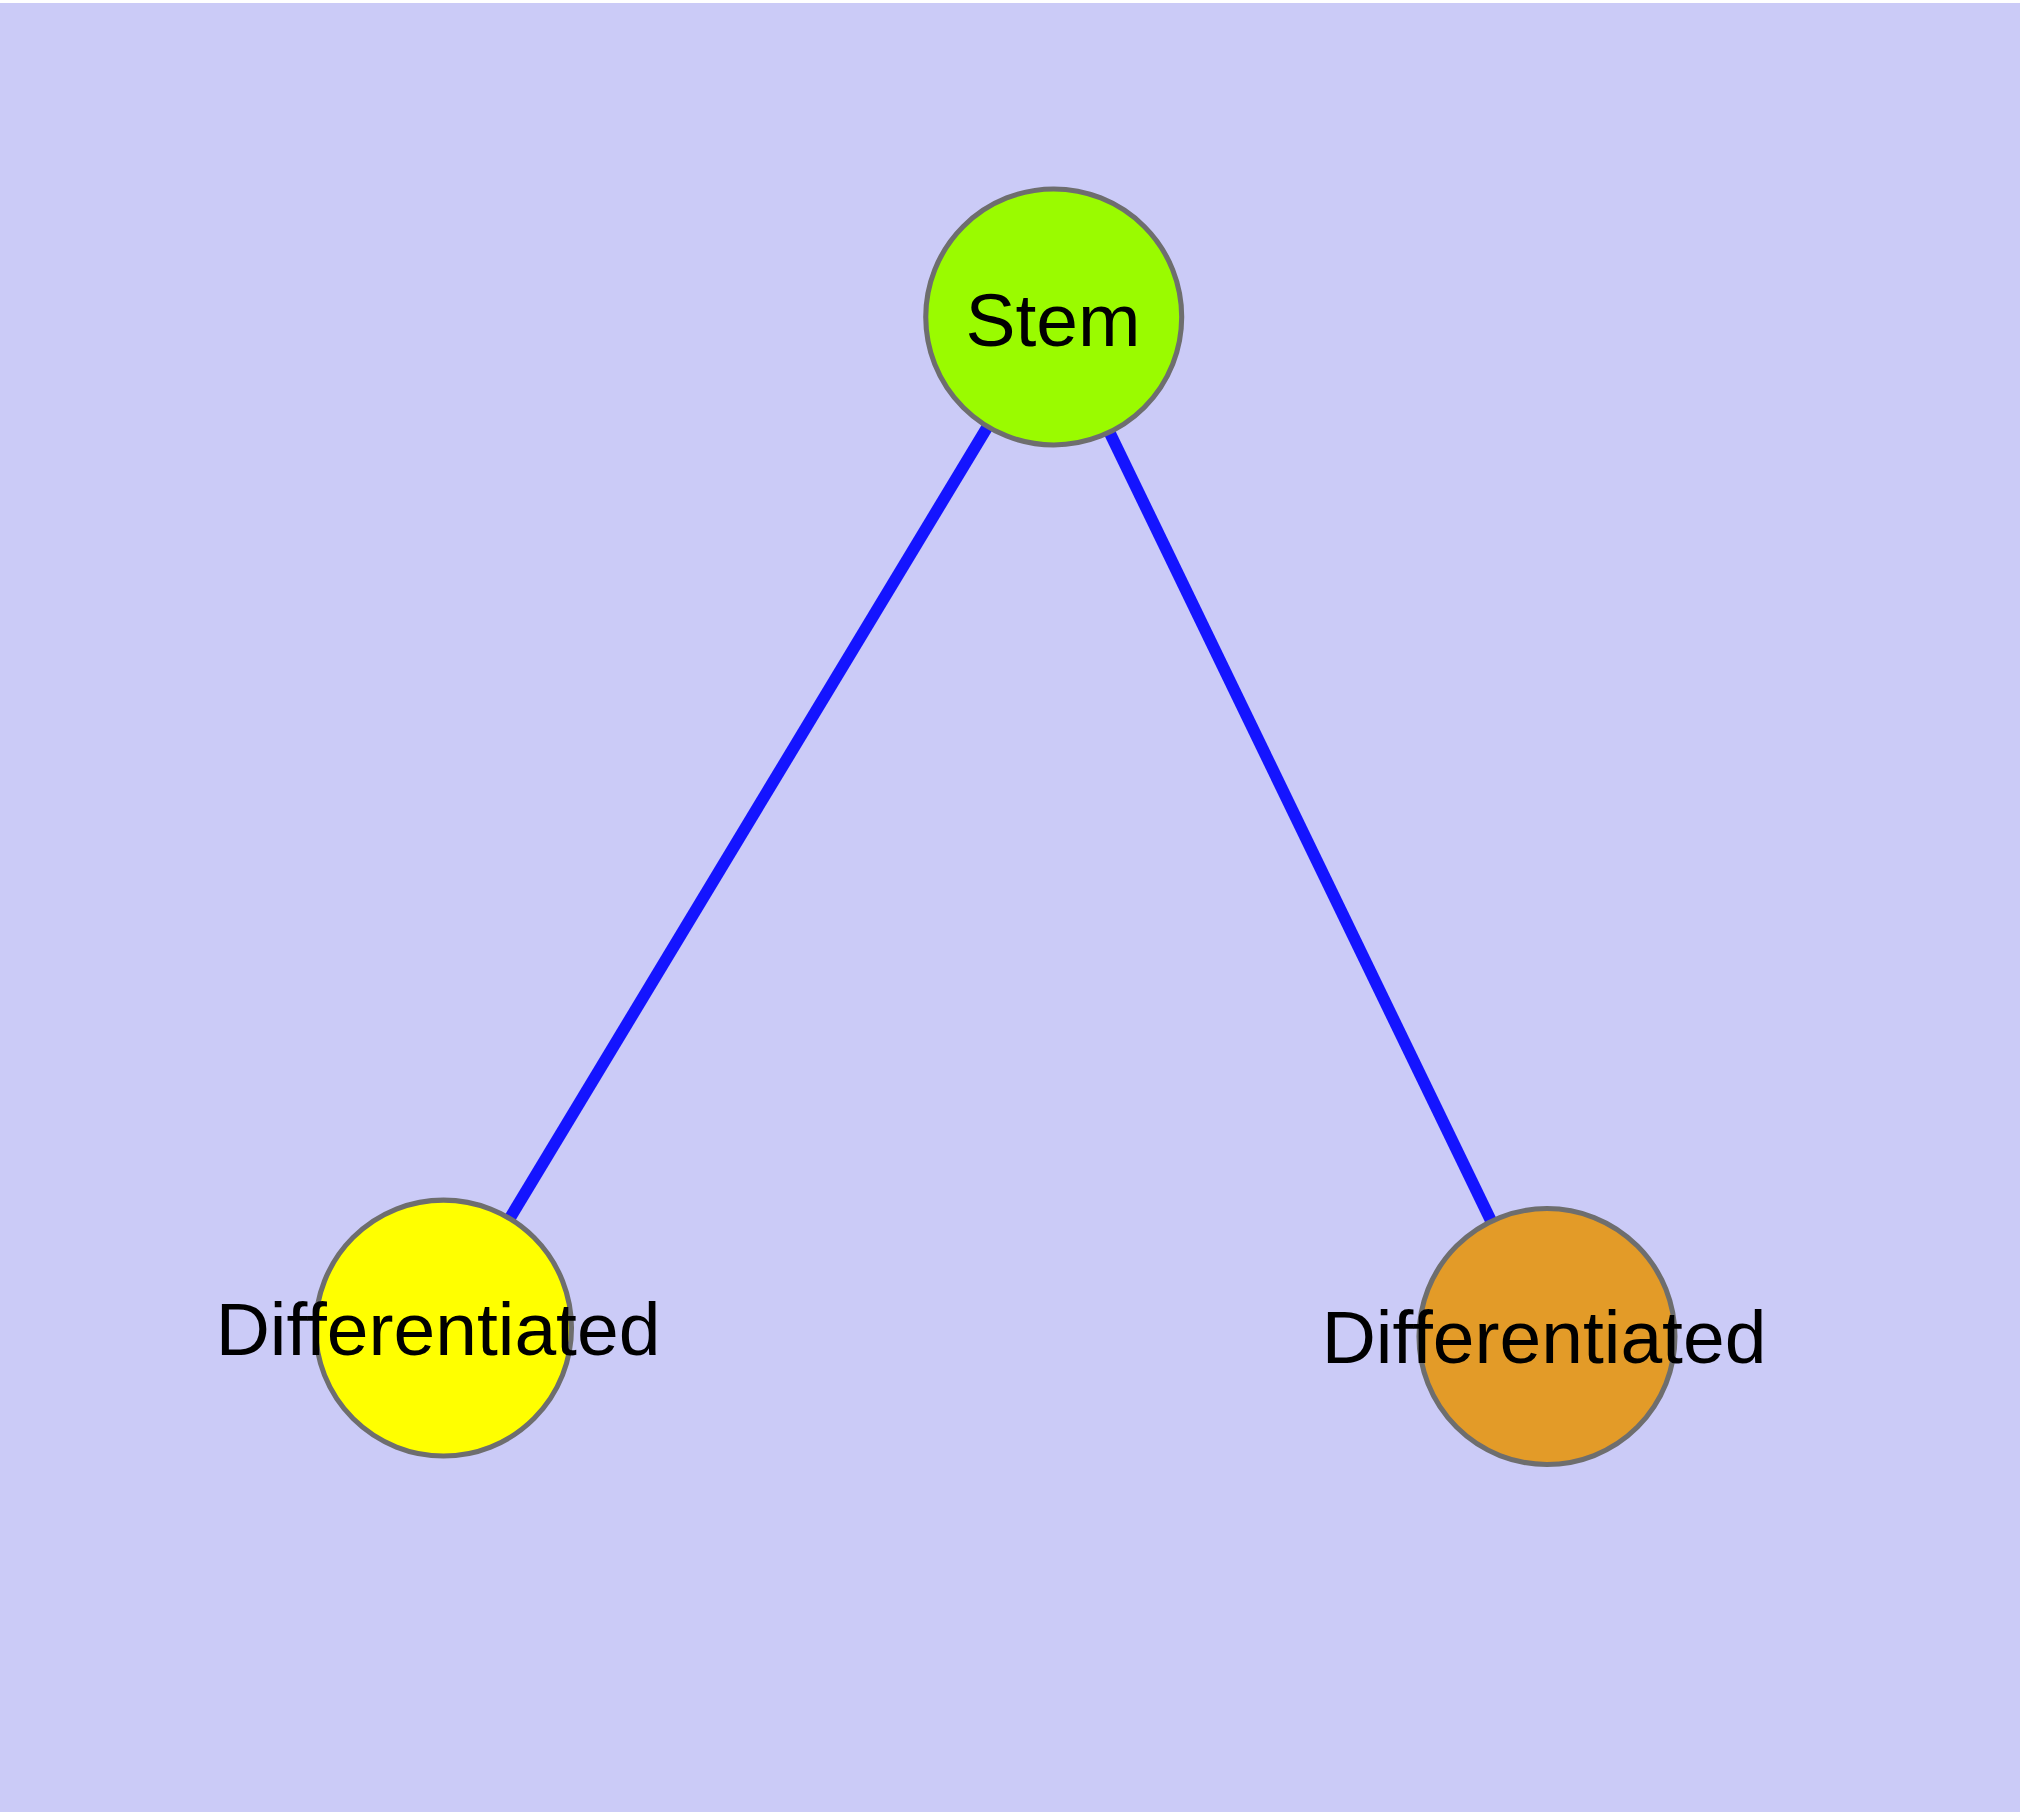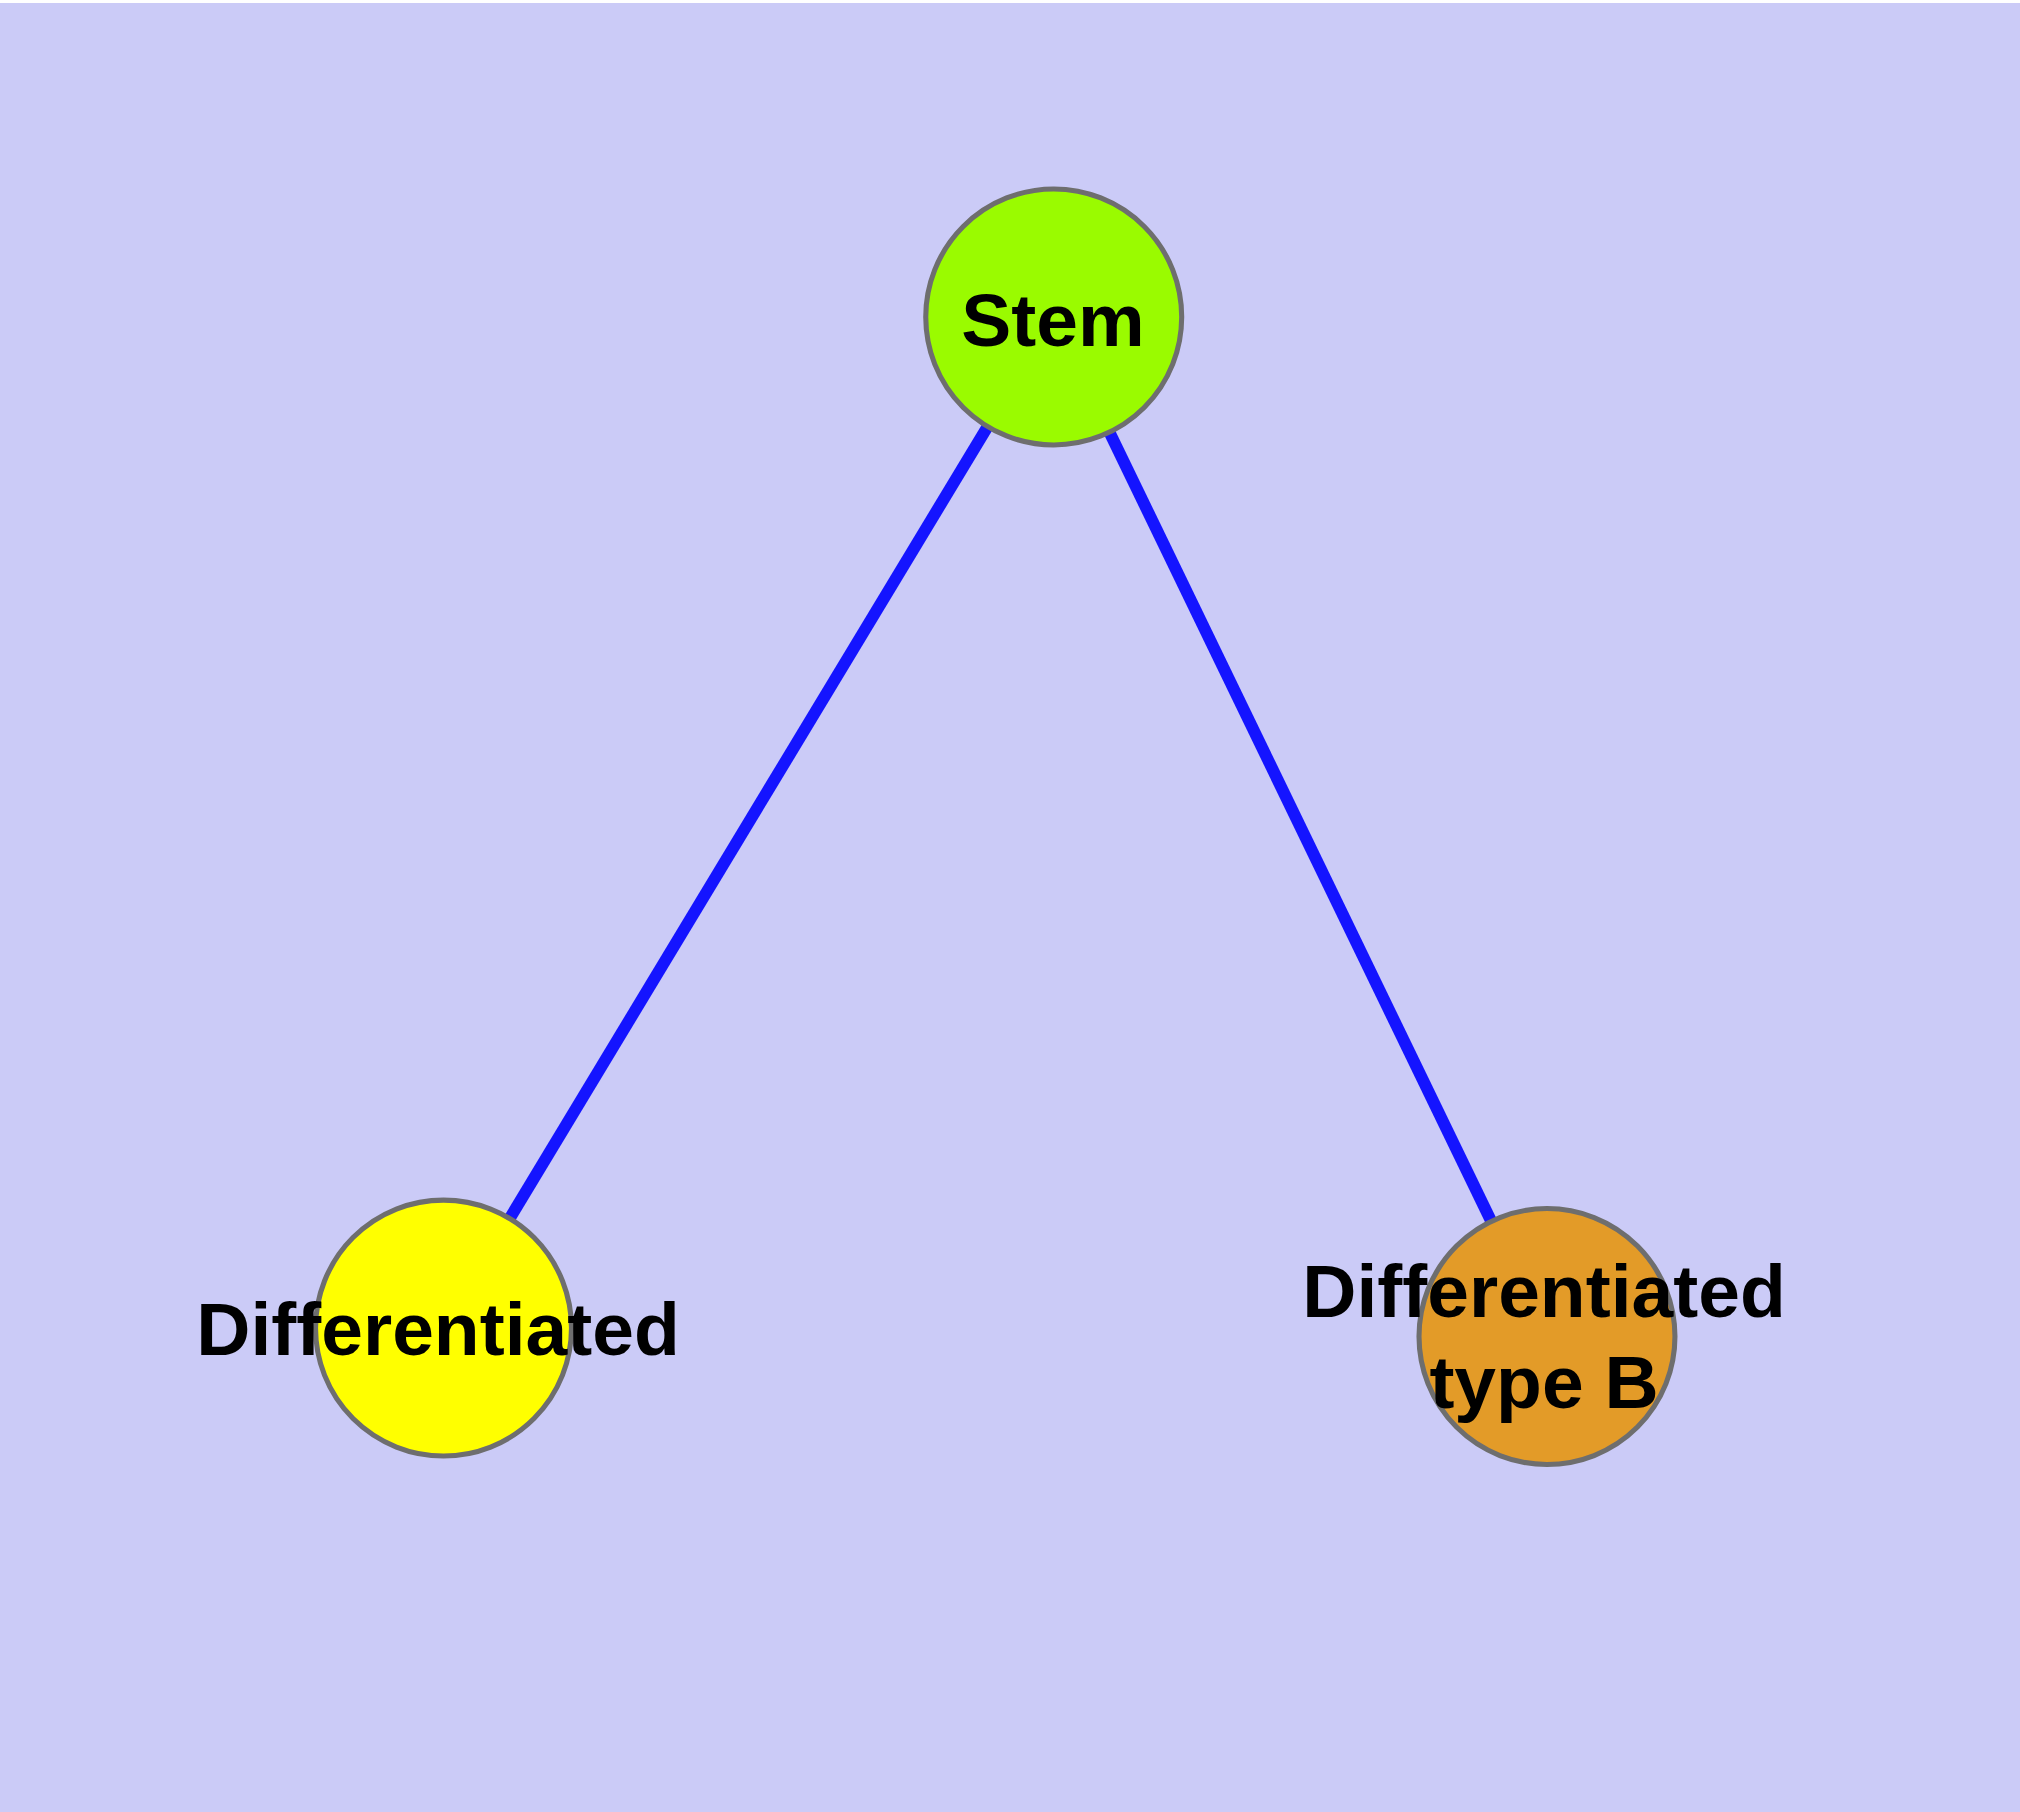--- a/index.html
+++ b/index.html
@@ -37,21 +37,21 @@
   }
   .node {
     stroke: #6E6E6E;
     stroke-width: 6px;
   }
   .label {
     position: absolute;
     transform: translate(-50%, -50%);
     text-align: center;
     color: #000000;
-    font-weight: bold;
+    font-weight: normal;
     font-size: 75px;
     line-height: 91px;
     white-space: nowrap;
     pointer-events: none;
   }
   .label .line {
     display: block;
   }
 </style>
 </head>
@@ -74,17 +74,16 @@
   <div class="label" style="left:1053px; top:320px;">
     <span class="line">Stem</span>
   </div>
 
   <div class="label" style="left:438px; top:1329px;">
     <span class="line">Differentiated</span>
   </div>
 
   <div class="label" style="left:1544px; top:1337px;">
     <span class="line">Differentiated</span>
-    <span class="line">type B</span>
   </div>
 
 </div>
 
 
 </body></html>

